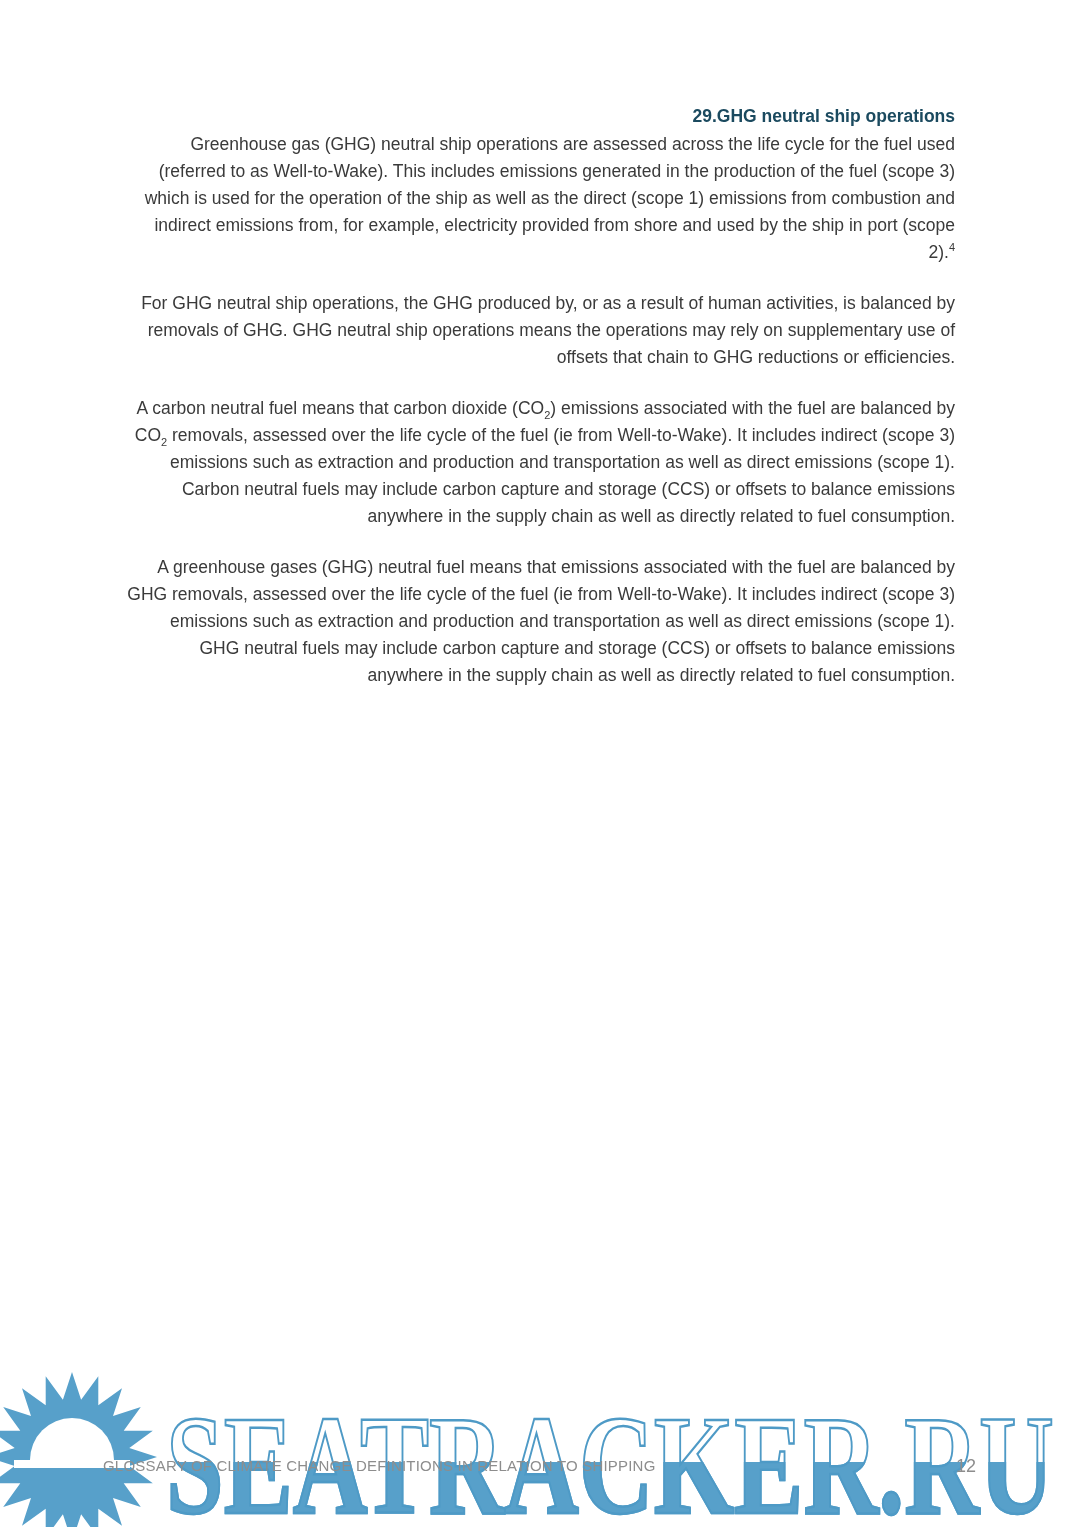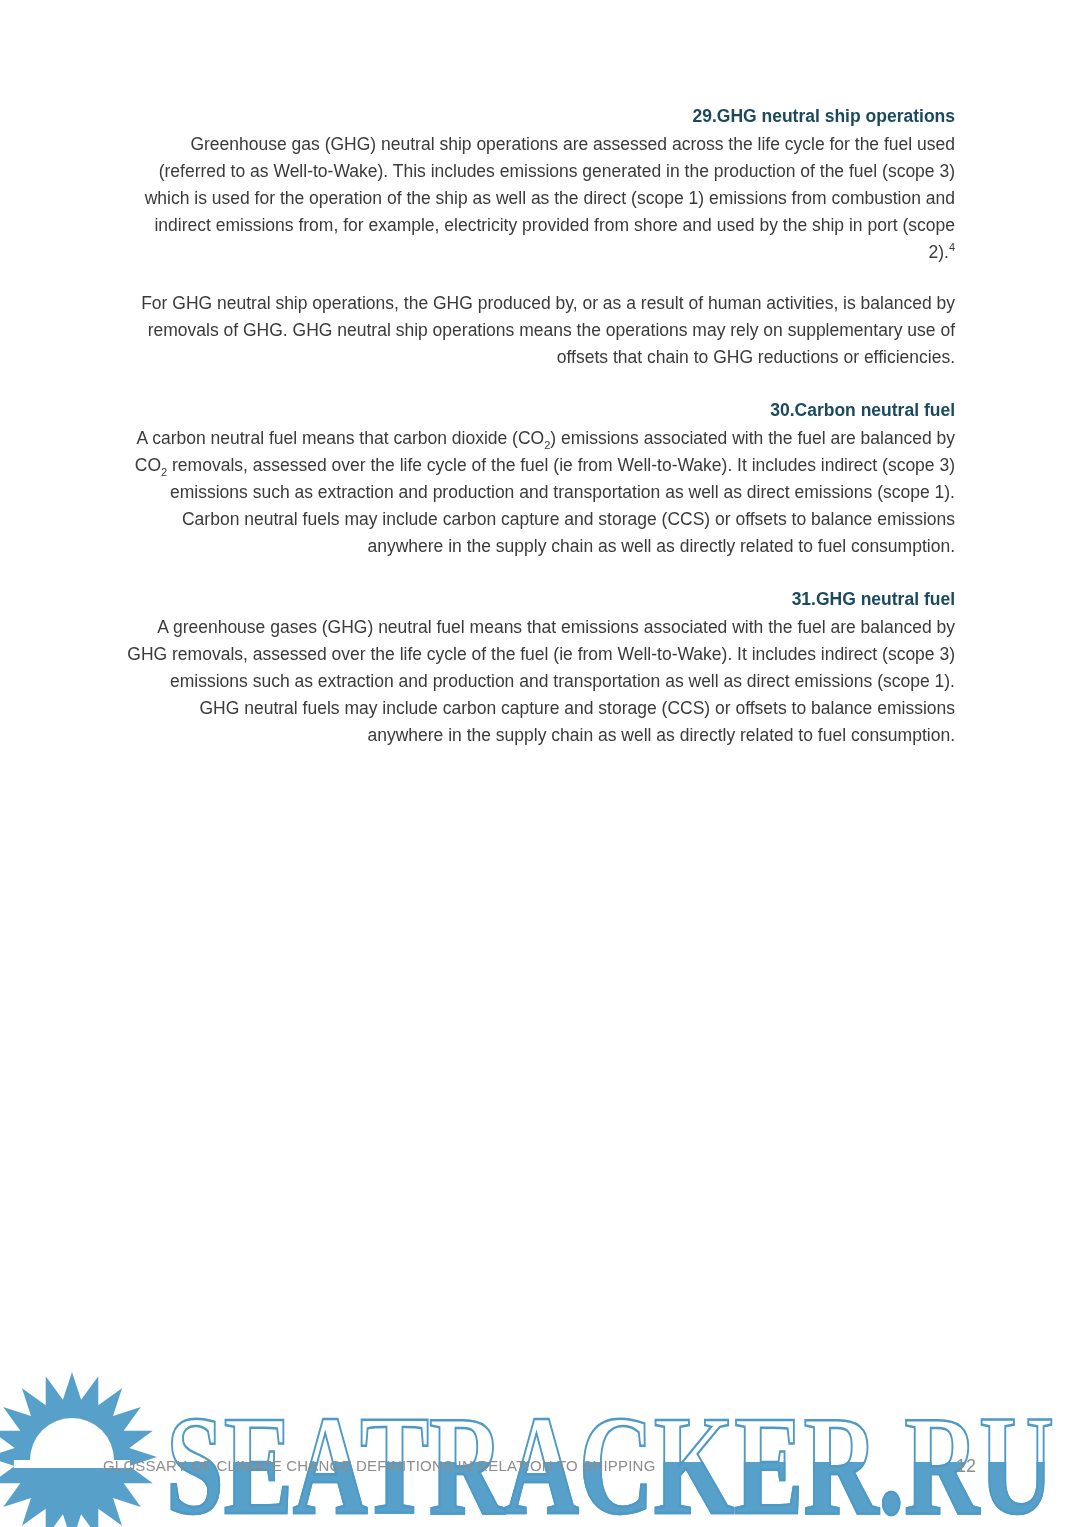--- a/index.html
+++ b/index.html
@@ -54,23 +54,21 @@
     font-size:18px;line-height:18px;color:var(--footer_text);
   }
 </style>
 </head>
 <body>
 
 <main class="content">
     <div class="sec-heading"><span class="sec-num">29.</span><span class="sec-title">GHG neutral ship operations</span></div>
     <p class="body-para"><span>Greenhouse gas (GHG) neutral ship operations are assessed across the </span><span class="it">life cycle</span><span> for the fuel used (referred to as </span><span class="it">Well-to-Wake</span><span>). This includes emissions generated in the production of the fuel (</span><span class="it">scope 3</span><span>) which is used for the operation of the ship as well as the direct (</span><span class="it">scope 1</span><span>) emissions from combustion and indirect emissions from, for example, electricity provided from shore and used by the ship in port (</span><span class="it">scope 2</span><span>).</span><sup>4</sup></p>
     <p class="body-para"><span>For GHG neutral ship operations, the GHG produced by, or as a result of human activities, is balanced by removals of GHG. GHG neutral ship operations means the operations may rely on supplementary use of </span><span class="it">offsets</span><span> that chain to GHG reductions or efficiencies.</span></p>
-    <div class="sec-heading"><span class="sec-num">30.</span><span class="sec-title">Carbon neutral fuel</span></div>
     <p class="body-para"><span>A carbon neutral fuel means that </span><span class="it">carbon dioxide (CO</span><sub class="it">2</sub><span class="it">)</span><span> emissions associated with the fuel are balanced by CO</span><sub>2</sub><span> removals, assessed over the </span><span class="it">life cycle</span><span> of the fuel (ie from </span><span class="it">Well-to-Wake</span><span>). It includes indirect (</span><span class="it">scope 3</span><span>) emissions such as extraction and production and transportation as well as direct emissions (</span><span class="it">scope 1</span><span>). Carbon neutral fuels may include carbon capture and storage (CCS) or </span><span class="it">offsets</span><span> to balance emissions anywhere in the supply chain as well as directly related to fuel consumption.</span></p>
-    <div class="sec-heading"><span class="sec-num">31.</span><span class="sec-title">GHG neutral fuel</span></div>
     <p class="body-para"><span>A greenhouse gases (GHG) neutral fuel means that emissions associated with the fuel are balanced by GHG removals, assessed over the </span><span class="it">life cycle</span><span> of the fuel (ie from </span><span class="it">Well-to-Wake</span><span>). It includes indirect (</span><span class="it">scope 3</span><span>) emissions such as extraction and production and transportation as well as direct emissions (</span><span class="it">scope 1</span><span>). GHG neutral fuels may include carbon capture and storage (CCS) or </span><span class="it">offsets</span><span> to balance emissions anywhere in the supply chain as well as directly related to fuel consumption.</span></p>
   </main>
 
 <div class="watermark">
   <svg class="sun" viewBox="0 0 170 170" aria-hidden="true">
     <polygon fill="var(--watermark_blue)" points="
       170,85 142.3,94.1 165.8,111.3 136.7,111.3 153.8,135 126,126 135,153.8 111.3,136.7
       111.3,165.8 94.1,142.3 85,170 75.9,142.3 58.7,165.8 58.7,136.7 35,153.8 44,126
       16.2,135 33.3,111.3 4.2,111.3 27.7,94.1 0,85 27.7,75.9 4.2,58.7 33.3,58.7
       16.2,35 44,44 35,16.2 58.7,33.3 58.7,4.2 75.9,27.7 85,0 94.1,27.7

